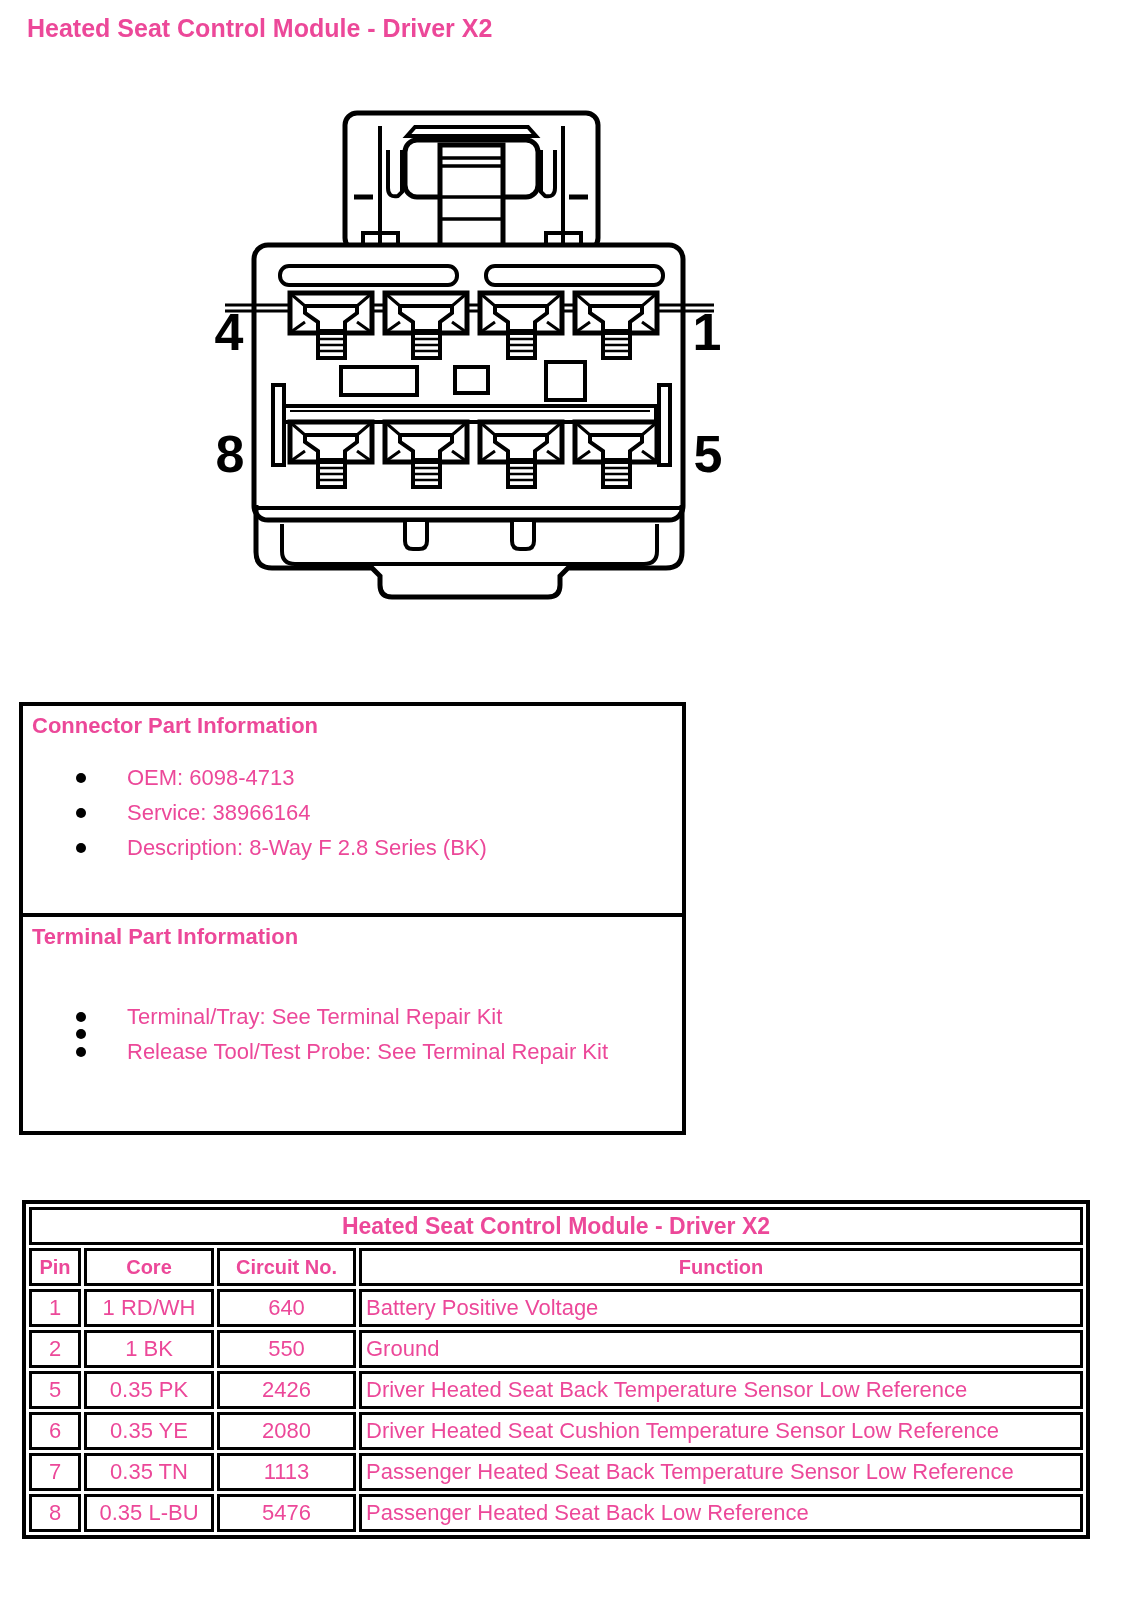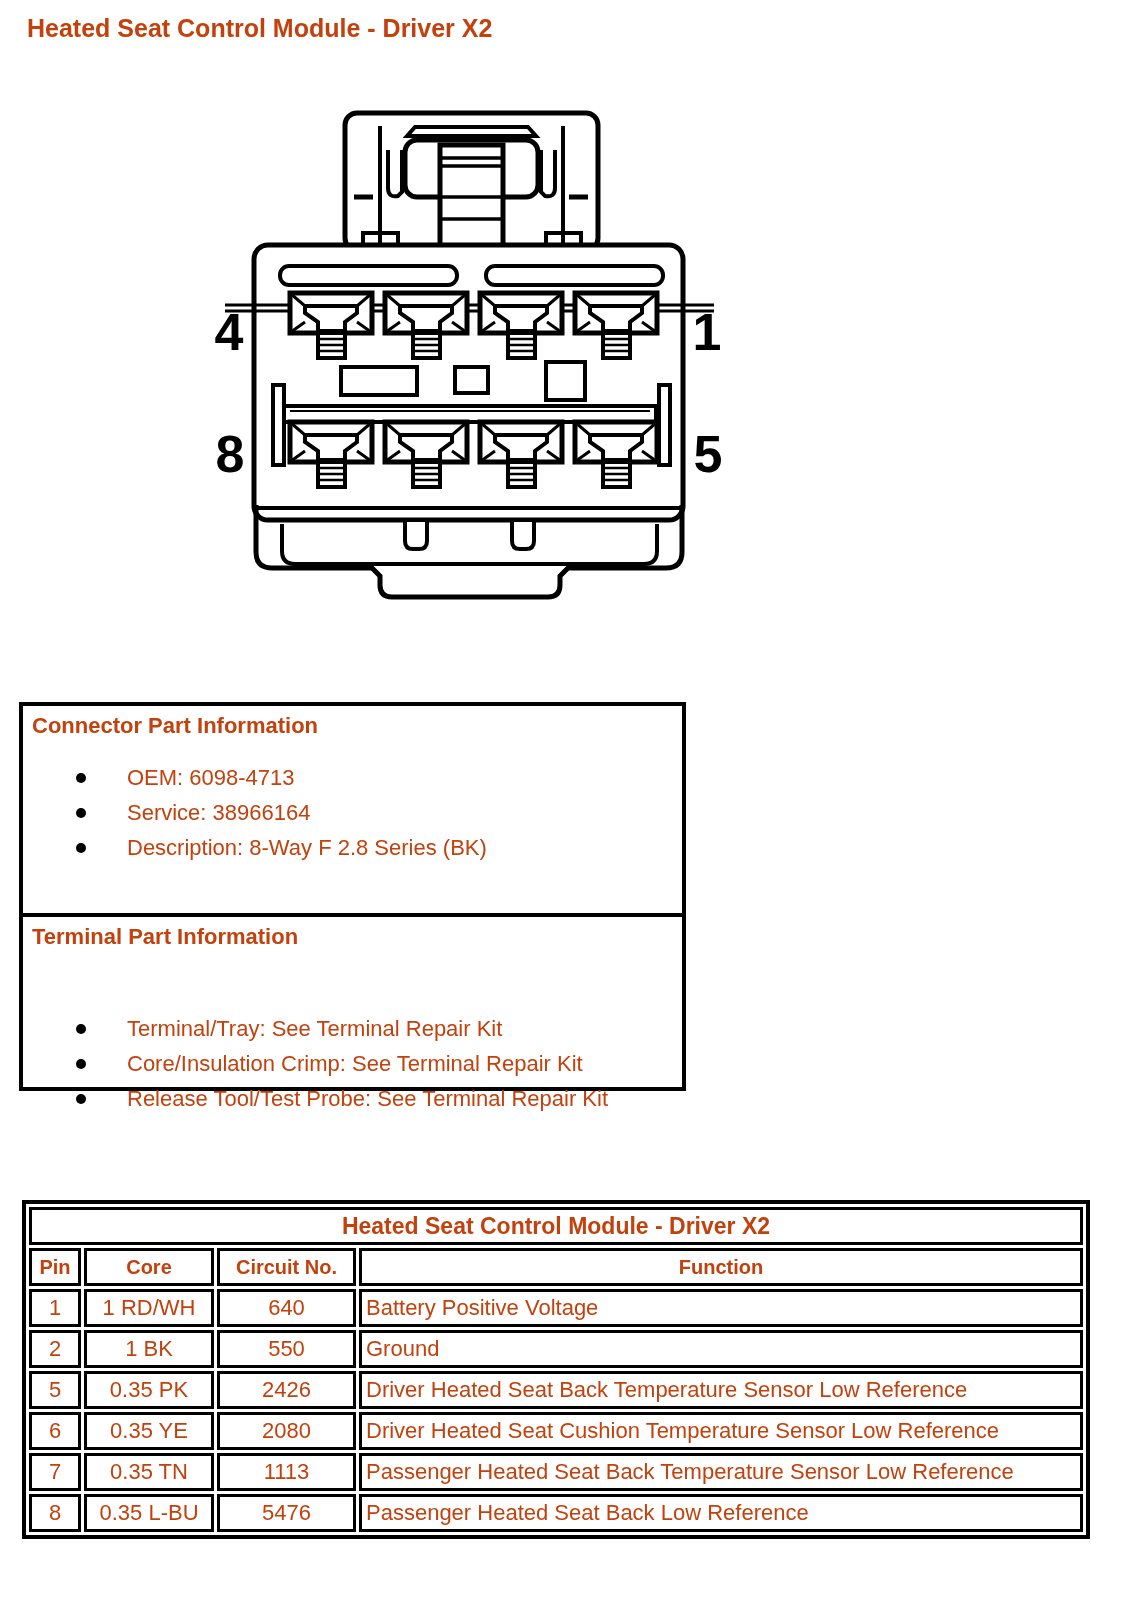--- a/index.html
+++ b/index.html
@@ -1,35 +1,35 @@
 <!DOCTYPE html>
 <html><head>
 <meta charset="utf-8">
 <style>
   html,body{margin:0;padding:0;background:#fff;}
   .page{
     position:relative;width:1136px;height:1608px;background:#fff;
-    font-family:"Liberation Sans","DejaVu Sans",sans-serif;color:#c2410c;overflow:hidden;
+    font-family:"Liberation Sans","DejaVu Sans",sans-serif;color:#ec4899;overflow:hidden;
   }
   .page-title{
     position:absolute;left:27px;top:13px;margin:0;
     font-size:25px;font-weight:bold;line-height:30px;letter-spacing:0;
   }
   
   .connector-svg{position:absolute;left:180px;top:95px;width:550px;height:510px;}
   .pin-label{font-family:"Liberation Sans","DejaVu Sans",sans-serif;font-size:52px;font-weight:bold;fill:#000;}
   
   .info-panel{position:absolute;left:19px;top:702px;width:667px;}
   .info-box{box-sizing:border-box;border:4px solid #000;background:#fff;}
   .info-box.first{height:215px;}
-  .info-box.second{height:178px;margin-top:-4px;}
+  .info-box.second{height:222px;margin-top:-4px;}
   .info-heading{margin:6px 0 0 9px;font-size:22px;font-weight:bold;line-height:28px;}
   .info-list{list-style:none;margin:0;padding:0;}
   .info-box.first .info-list{margin-top:20px;}
-  .info-box.second .info-list{margin-top:60px;}
+  .info-box.second .info-list{margin-top:48px;}
   .info-list li{
     position:relative;padding-left:104px;font-size:22px;line-height:35px;white-space:nowrap;
   }
   .info-list li .bullet-dot{
     position:absolute;left:53px;top:50%;margin-top:-5px;width:10px;height:10px;border-radius:50%;background:#000;
   }
   
   .pinout{position:absolute;left:22px;top:1200px;}
   table.pin-table{
     width:1068px;border:4px solid #000;border-collapse:separate;border-spacing:3px;
@@ -135,21 +135,21 @@
         <li><span class="bullet-dot"></span><span>OEM: 6098-4713</span></li>
         <li><span class="bullet-dot"></span><span>Service: 38966164</span></li>
         <li><span class="bullet-dot"></span><span>Description: 8-Way F 2.8 Series (BK)</span></li>
       </ul>
     </div>
 
     <div class="info-box second">
       <h2 class="info-heading">Terminal Part Information</h2>
       <ul class="info-list">
         <li><span class="bullet-dot"></span><span>Terminal/Tray: See Terminal Repair Kit</span></li>
-        <li><span class="bullet-dot"></span><span>Core/Insulation Crimp: See Terminal Repair Kit</span></li>
+        <li><span class="bullet-dot"></span></li>
         <li><span class="bullet-dot"></span><span>Release Tool/Test Probe: See Terminal Repair Kit</span></li>
       </ul>
     </div>
 
   </div>
 
   <div class="pinout">
     <table class="pin-table">
       <colgroup>
         <col class="c-pin">

